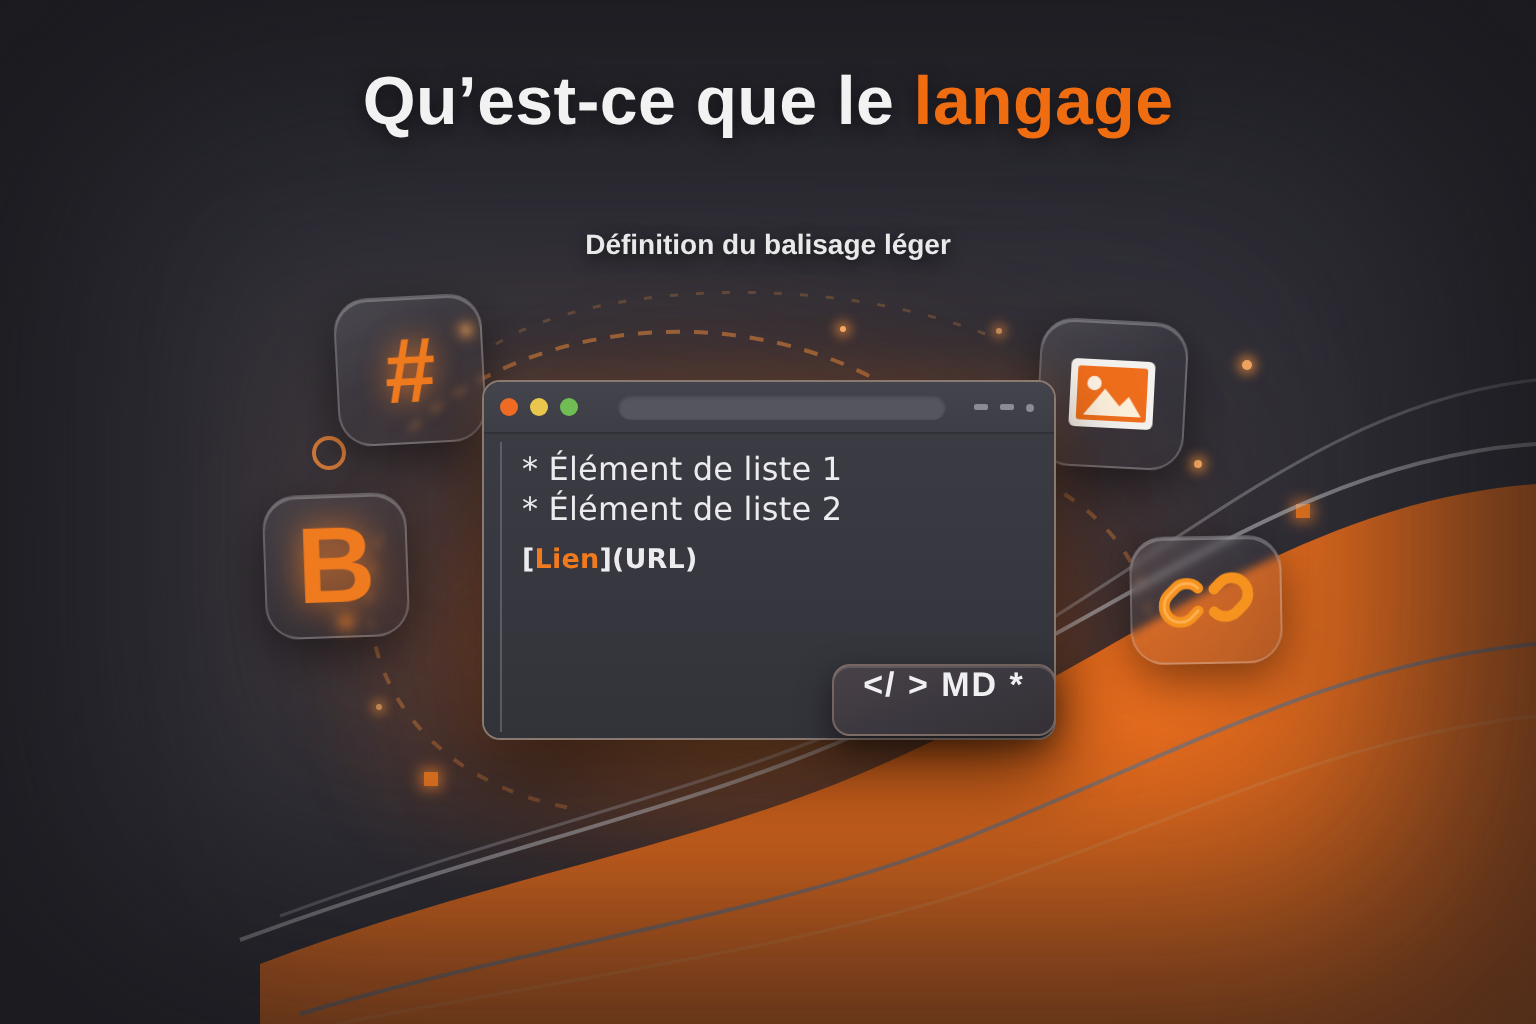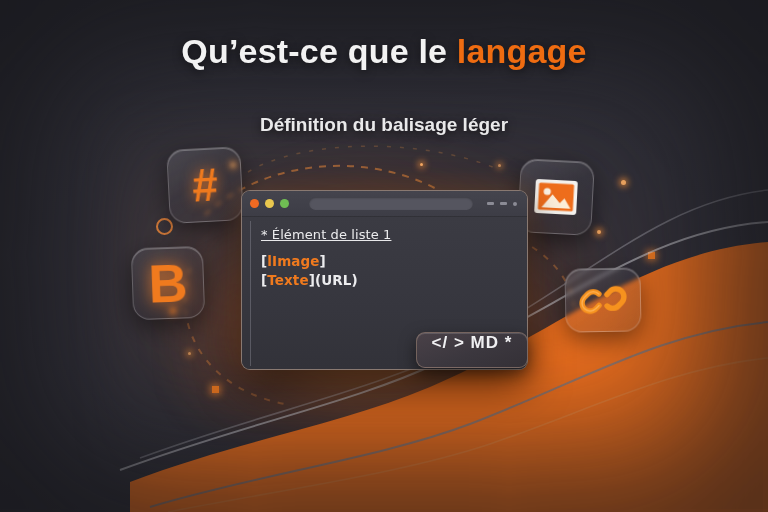--- a/index.html
+++ b/index.html
@@ -36,21 +36,21 @@
 
   
   .waves{position:absolute;right:0;bottom:0;width:768px;height:330px;}
 
   
   .heading{position:absolute;left:0;top:30px;width:768px;text-align:center;
     font-size:34px;font-weight:bold;color:#f2f2f2;letter-spacing:.2px;line-height:43px;
     text-shadow:0 2px 10px rgba(0,0,0,.55);}
   .heading .hl{color:#ef6c11;}
   .subtitle{position:absolute;left:0;top:114px;width:768px;text-align:center;
-    font-size:19px;font-weight:bold;color:#e9e9ea;text-shadow:0 2px 8px rgba(0,0,0,.6);}
+    font-size:14px;font-weight:bold;color:#e9e9ea;text-shadow:0 2px 8px rgba(0,0,0,.6);}
 
   
   .tile{position:absolute;border-radius:17px;
     background:linear-gradient(150deg, rgba(140,140,150,.26) 0%, rgba(80,80,92,.16) 45%, rgba(50,50,58,.22) 100%);
     border:1px solid rgba(210,205,210,.30);
     box-shadow:0 8px 24px rgba(0,0,0,.45), inset 0 1px 0 rgba(255,255,255,.25);
     backdrop-filter:blur(2px);
     display:flex;align-items:center;justify-content:center;}
   .tile-hash{left:168px;top:148px;width:72px;height:72px;transform:rotate(-3deg);}
   .tile-bold{left:132px;top:247px;width:70px;height:70px;transform:rotate(-2deg);
@@ -84,21 +84,21 @@
 
   .codearea{position:relative;height:153px;
     background:linear-gradient(180deg,#3b3b43 0%,#36363e 60%,#323239 100%);}
   .gutter{position:absolute;left:8px;top:4px;bottom:4px;width:1px;background:rgba(160,160,172,.35);}
   .code{position:absolute;left:19px;top:8px;right:6px;
     font-family:"DejaVu Sans", sans-serif;font-size:13.5px;line-height:19.5px;
     color:#e8e8ea;font-weight:bold;letter-spacing:.1px;}
   .code .ln{white-space:nowrap;}
   .code .or{color:#f07a1e;}
   .code .wh{color:#ececee;}
-  .code .li{font-weight:normal;font-size:13px;text-decoration:underline;}
+  .code .li{font-weight:normal;font-size:16px;}
   .code .spacer{height:7px;}
 
   .mdbadge{position:absolute;left:416px;top:332px;width:110px;height:34px;
     border-radius:9px;
     background:linear-gradient(160deg,#4a4148 0%,#3b373e 55%,#343036 100%);
     border:1px solid rgba(230,190,160,.35);
     box-shadow:0 6px 16px rgba(0,0,0,.5), inset 0 1px 0 rgba(255,255,255,.14);
     display:flex;align-items:flex-start;justify-content:center;
     font-size:17px;font-weight:bold;color:#f0f0f2;letter-spacing:1px;}
 </style>
@@ -191,26 +191,26 @@
         <i class="dotsq"></i>
       </span>
     </div>
 
     <div class="codearea">
       <div class="gutter"></div>
       <div class="code">
         <div class="ln li">
           <span class="wh">*  Élément de liste 1</span>
         </div>
+        <div class="ln li">
+          <span class="wh">*  Élément de liste 2</span>
+        </div>
         <div class="spacer"></div>
         <div class="ln">
-          <span class="wh">[</span><span class="or">lImage</span><span class="wh">]</span>
-        </div>
-        <div class="ln">
-          <span class="wh">[</span><span class="or">Texte</span><span class="wh">](URL)</span>
+          <span class="wh">[</span><span class="or">Lien</span><span class="wh">](URL)</span>
         </div>
       </div>
     </div>
   </div>
 
   <div class="mdbadge">
     <span>&lt;/ &gt; MD *</span>
   </div>
 
 </div>

